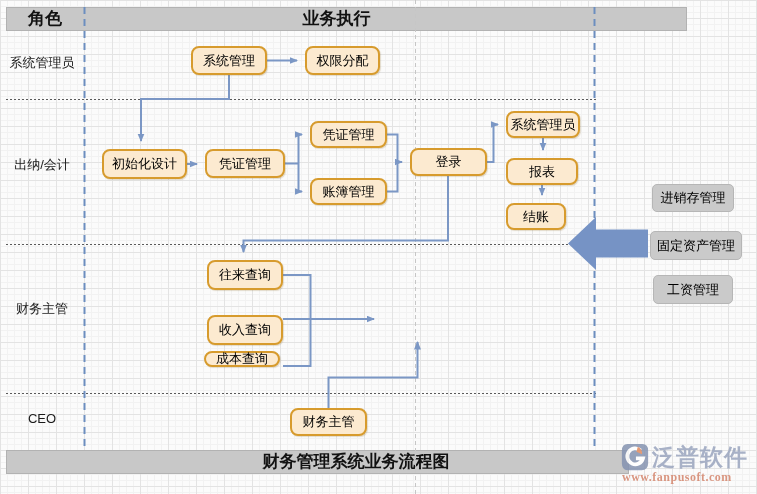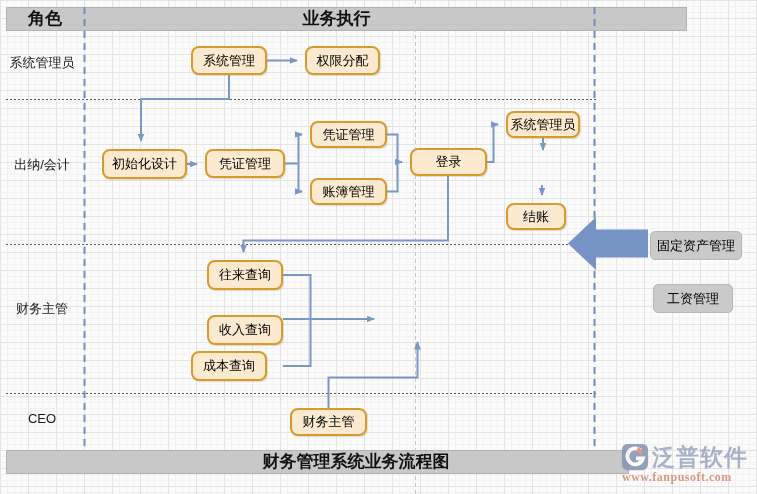--- a/index.html
+++ b/index.html
@@ -91,28 +91,30 @@
   </svg>
 
   <div class="node orange" style="left:191px;top:46px;width:76px;height:29px">系统管理</div>
   <div class="node orange" style="left:305px;top:46px;width:75px;height:29px">权限分配</div>
   <div class="node orange" style="left:102px;top:149px;width:85px;height:30px">初始化设计</div>
   <div class="node orange" style="left:205px;top:149px;width:80px;height:29px">凭证管理</div>
   <div class="node orange" style="left:310px;top:121px;width:77px;height:27px">凭证管理</div>
   <div class="node orange" style="left:310px;top:178px;width:77px;height:27px">账簿管理</div>
   <div class="node orange" style="left:410px;top:148px;width:77px;height:28px">登录</div>
   <div class="node orange" style="left:506px;top:111px;width:74px;height:27px">系统管理员</div>
+  <div class="node orange" style="left:506px;top:158px;width:72px;height:27px">报表</div>
   <div class="node orange" style="left:506px;top:203px;width:60px;height:27px">结账</div>
   <div class="node orange" style="left:207px;top:260px;width:76px;height:30px">往来查询</div>
   <div class="node orange" style="left:207px;top:315px;width:76px;height:30px">收入查询</div>
-  <div class="node orange" style="left:191px;top:351px;width:76px;height:30px">成本查询</div>
+  <div class="node orange" style="left:204px;top:351px;width:76px;height:16px">成本查询</div>
   <div class="node orange" style="left:290px;top:408px;width:77px;height:28px">财务主管</div>
 
+  <div class="node gray" style="left:652px;top:184px;width:82px;height:28px">进销存管理</div>
   <div class="node gray" style="left:650px;top:231px;width:92px;height:29px">固定资产管理</div>
-  <div class="node gray" style="left:653px;top:284px;width:80px;height:29px">工资管理</div>
+  <div class="node gray" style="left:653px;top:275px;width:80px;height:29px">工资管理</div>
 
   <div class="logo">
     <div class="logo-row">
       <span style="display:inline-flex;">
         <svg width="30" height="30" viewBox="0 0 32 32">
           <path d="M8,2 H24 Q30,2 30,9 V23 Q30,30 23,30 H8 Q2,30 2,23 V9 Q2,2 8,2 Z" fill="#8593b1"></path>
           <path d="M22,9 A8.5,8.5 0 1,0 24.5,17.5 L17,17.5" fill="none" stroke="#ffffff" stroke-width="4"></path>
           <path d="M19,5 q5,2.5 4.5,8 l-6,-2.5 z" fill="#e08a5e"></path>
         </svg>
       </span>

